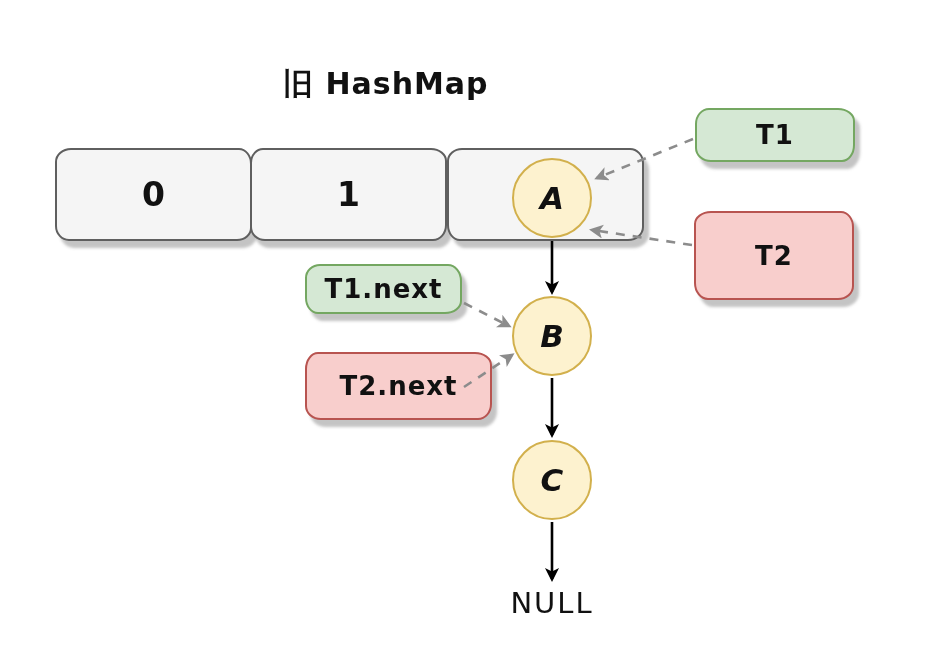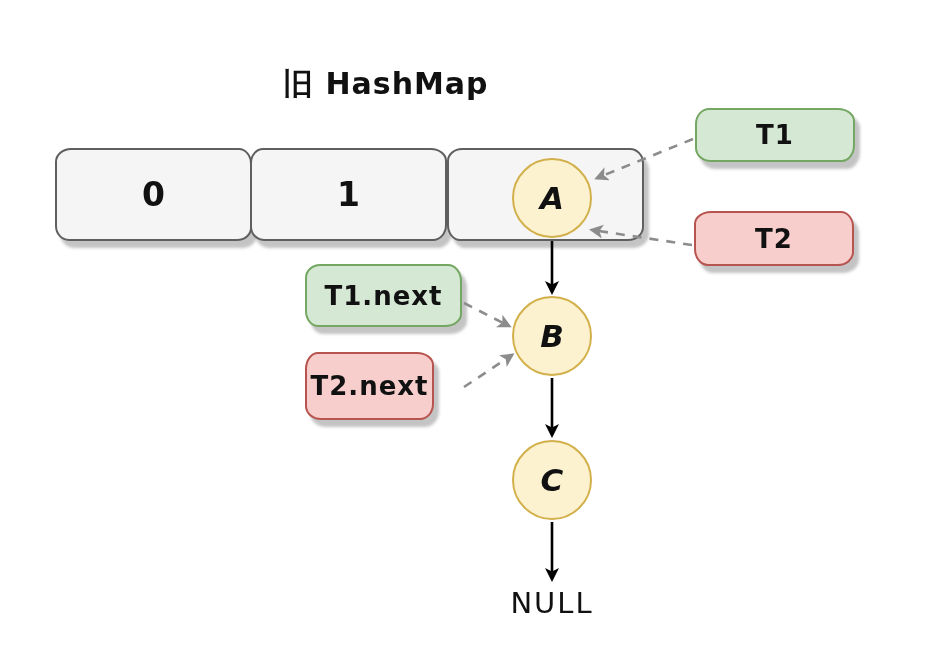--- a/index.html
+++ b/index.html
@@ -48,25 +48,25 @@
   
   .refbox{
     position:absolute;display:flex;align-items:center;justify-content:center;
     box-shadow:5px 7px 3px rgba(125,125,125,0.45);z-index:3;
   }
   .refbox.green{background:var(--green-fill);border:2.5px solid var(--green-border);}
   .refbox.red{background:var(--red-fill);border:2.5px solid var(--red-border);}
   .refbox span{font-size:26px;font-weight:600;color:var(--ink);letter-spacing:1px;}
   .refbox.t1{left:695px;top:108px;width:160px;height:54px;
     border-radius:14px 17px 13px 16px/16px 13px 17px 14px;}
-  .refbox.t2{left:694px;top:211px;width:160px;height:55px;
+  .refbox.t2{left:694px;top:211px;width:160px;height:89px;
     border-radius:17px 13px 16px 14px/13px 16px 14px 17px;}
-  .refbox.t1n{left:305px;top:264px;width:157px;height:63px;
+  .refbox.t1n{left:305px;top:264px;width:157px;height:50px;
     border-radius:15px 14px 17px 13px/14px 17px 13px 16px;}
-  .refbox.t2n{left:305px;top:352px;width:129px;height:68px;
+  .refbox.t2n{left:305px;top:352px;width:187px;height:68px;
     border-radius:13px 17px 14px 16px/17px 13px 16px 14px;}
   .null-label{
     position:absolute;left:552px;top:586px;transform:translateX(-50%);
     font-size:29px;font-weight:normal;color:var(--ink);letter-spacing:2px;
   }
   .watermark{
     position:absolute;right:18px;bottom:12px;
     font-size:19px;color:var(--watermark);letter-spacing:1px;
   }
   svg.arrow-layer{

